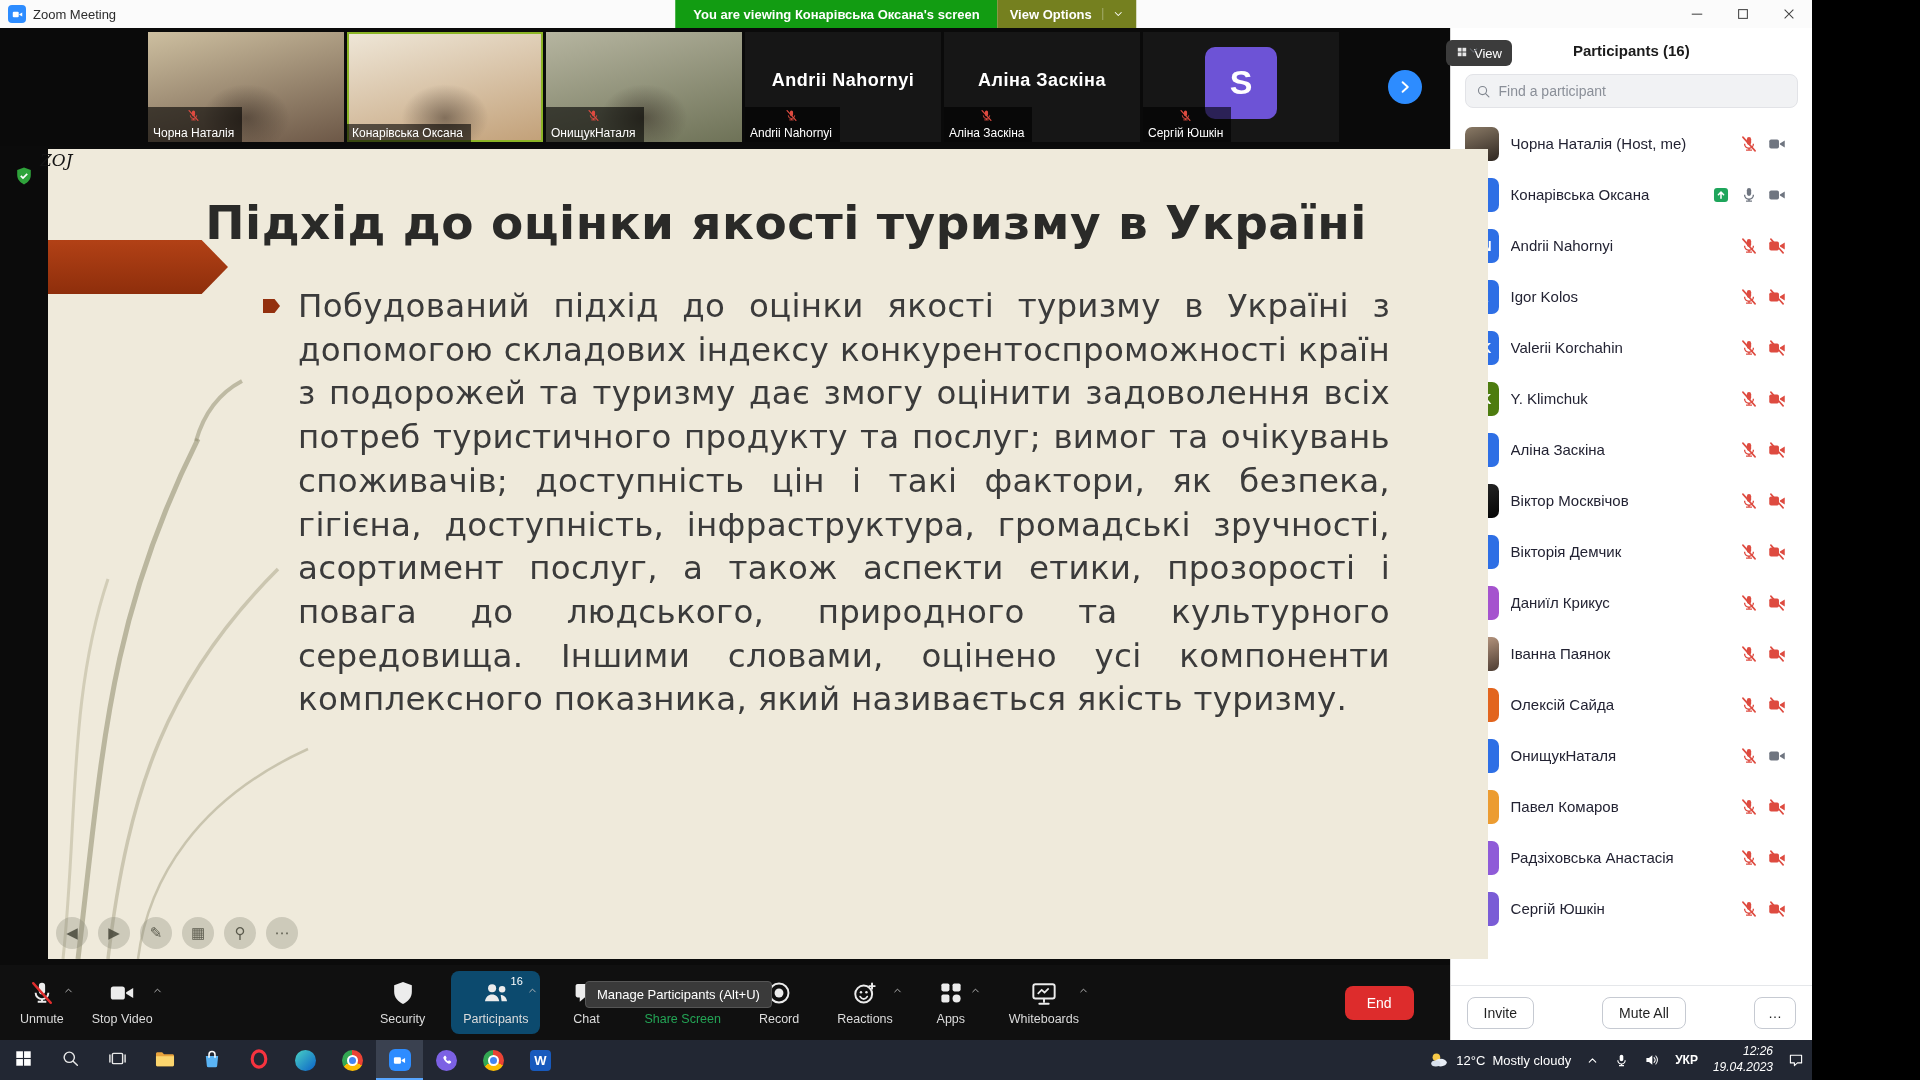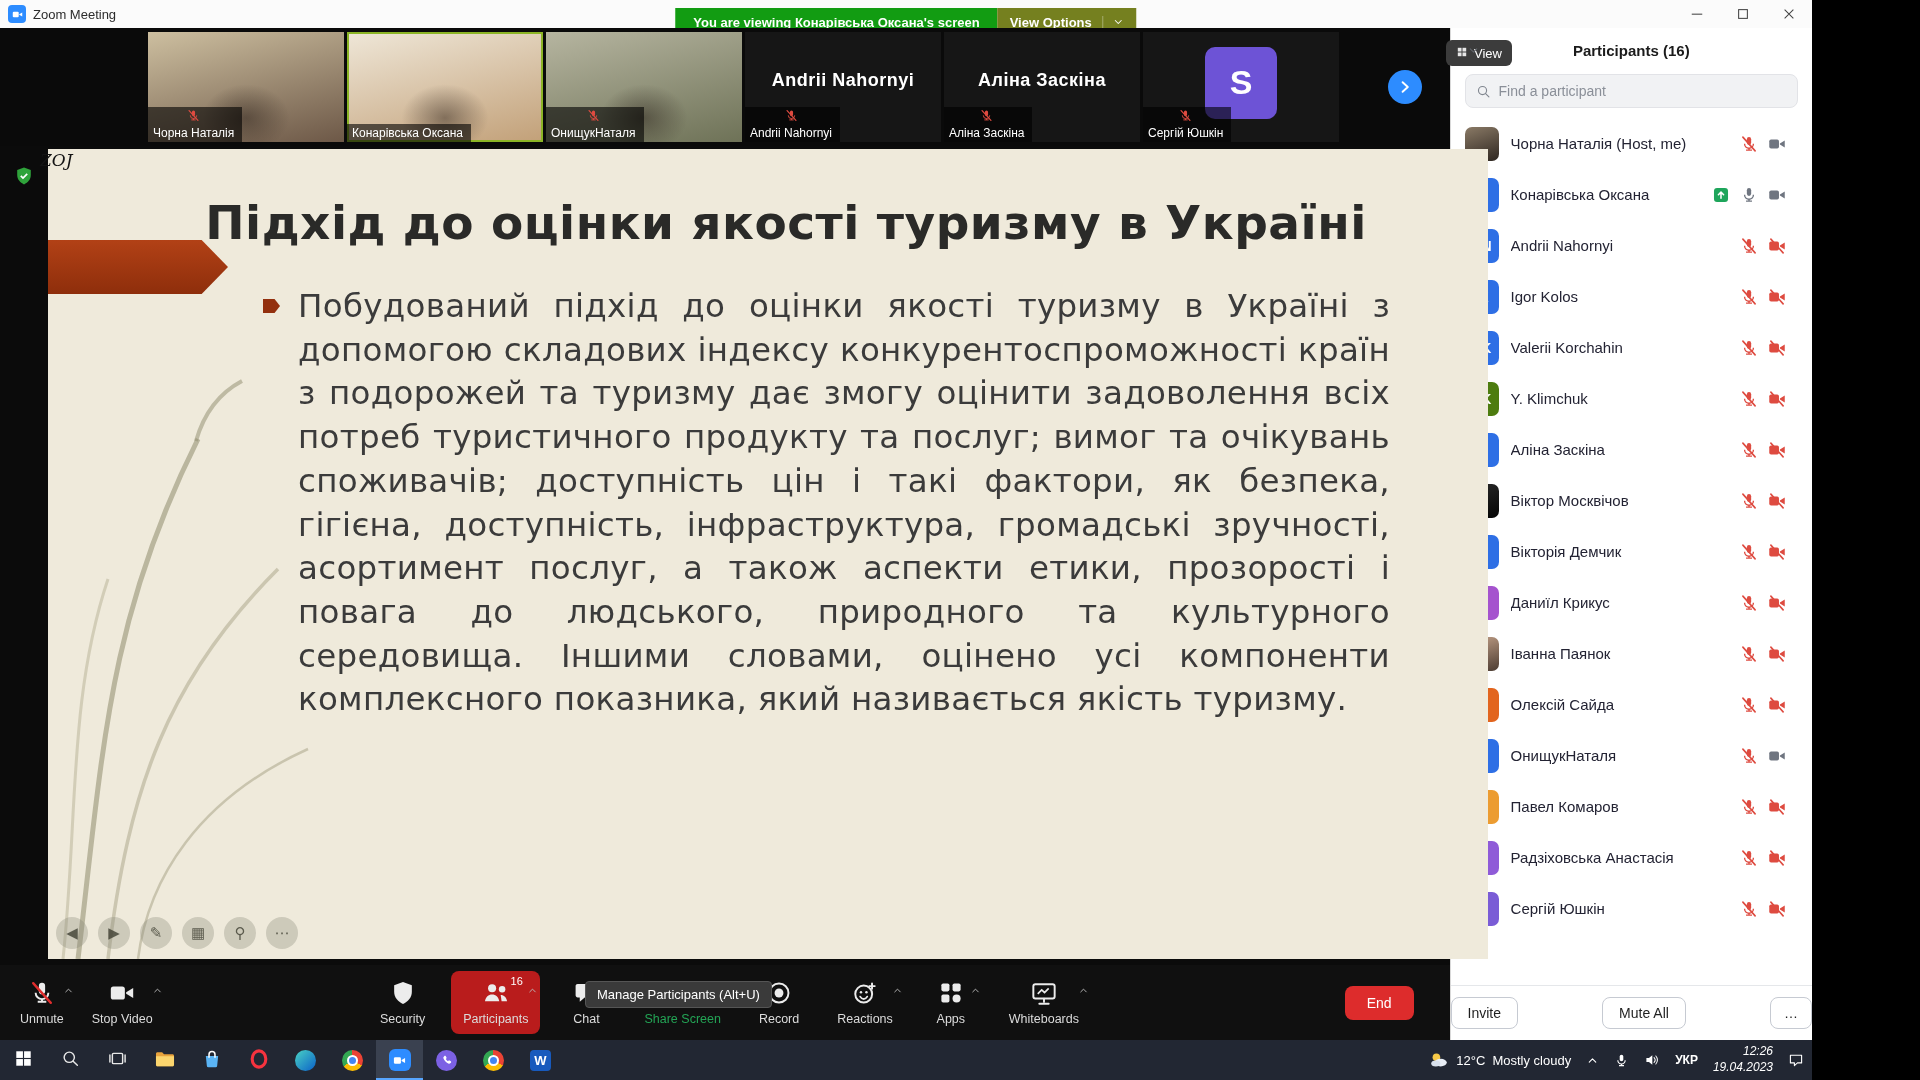--- a/index.html
+++ b/index.html
@@ -6,21 +6,21 @@
   html,body { background:#000; }
   body { font-family:"Liberation Sans", sans-serif; }
   .screen { width:1812px; height:1080px; position:relative; display:flex; flex-direction:column; overflow:hidden; background:#000; cursor:default; }
   button { font-family:inherit; border:none; background:none; cursor:pointer; }
 
   
   .titlebar { height:28px; background:#fbfbfb; display:flex; align-items:center; position:relative; flex:none; }
   .tb-left { display:flex; align-items:center; gap:7px; padding-left:8px; }
   .app-ic { width:18px; height:18px; border-radius:4px; background:#2D8CFF; display:flex; align-items:center; justify-content:center; }
   .app-title { font-size:13px; color:#2b2b2b; }
-  .tb-banner { position:absolute; left:50%; top:8px; transform:translateX(-50%); height:28px; display:flex; }
+  .tb-banner { position:absolute; left:50%; top:0; transform:translateX(-50%); height:28px; display:flex; }
   .banner-main { background:#129C12; color:#fff; font-weight:700; font-size:13px; display:flex; align-items:center; padding:0 18px; }
   .banner-viewopts { background:#75801F; color:#fff; font-size:13px; font-weight:700; display:flex; align-items:center; padding:0 12px; gap:4px; }
   .vo-chev { display:flex; align-items:center; border-left:1px solid rgba(255,255,255,.35); padding-left:9px; margin-left:7px; }
   .tb-win { position:absolute; right:0; top:0; height:28px; display:flex; }
   .wc { width:46px; height:28px; display:flex; align-items:center; justify-content:center; }
 
   
   .main-row { flex:1; display:flex; min-height:0; }
   .meeting { width:1536px; background:#0b0b0b; display:flex; flex-direction:column; position:relative; }
 
@@ -47,21 +47,21 @@
   .slide-body { position:absolute; left:250px; top:136px; width:1092px; font-family:"DejaVu Sans", sans-serif; font-size:32.5px; line-height:1.345; color:#3b3b3b; text-align:justify; letter-spacing:.3px; }
   .slide-deco { position:absolute; left:0; bottom:0; pointer-events:none; }
   .slide-controls { position:absolute; left:8px; bottom:10px; display:flex; gap:10px; }
   .sc-btn { width:32px; height:32px; border-radius:50%; background:rgba(135,135,118,.32); color:rgba(62,62,50,.8); font-size:15px; display:flex; align-items:center; justify-content:center; }
 
   
   .toolbar { height:75px; background:#101010; position:relative; flex:none; }
   .tb-left-cluster { position:absolute; left:8px; top:0; height:100%; display:flex; gap:4px; }
   .tb-center { position:absolute; left:368px; top:0; height:100%; display:flex; gap:14px; }
   .tb-btn { min-width:64px; display:flex; flex-direction:column; align-items:center; justify-content:center; gap:6px; padding:0 12px; margin:6px 0; border-radius:8px; position:relative; color:#dcdcdc; }
-  .tb-btn.highlight { background:#b91c1c; }
+  .tb-btn.highlight { background:#0c4a6e; }
   .ticon { position:relative; display:flex; }
   .ticon svg { display:block; }
   .badge { position:absolute; top:-5px; right:-14px; font-size:11px; color:#fff; font-weight:400; }
   .caret { position:absolute; top:14px; right:2px; display:flex; }
   .tlabel { font-size:12.5px; color:#dcdcdc; white-space:nowrap; }
   .end-btn { position:absolute; right:36px; top:50%; transform:translateY(-50%); background:#DD2C2C; color:#fff; font-size:14px; padding:9px 22px; border-radius:8px; }
   .tooltip { position:absolute; left:585px; top:16px; background:#3a3a3a; border:1px solid #555; color:#fff; font-size:13px; padding:5px 11px; border-radius:4px; z-index:10; white-space:nowrap; }
 
   
   .panel { width:384px; background:#fff; border-left:1px solid #d9d9d9; display:flex; flex-direction:column; min-height:0; }
@@ -71,21 +71,21 @@
   .search-wrap { padding:2px 14px 10px; flex:none; }
   .search-box { height:34px; background:#f1f2f4; border:1px solid #e2e3e7; border-radius:8px; display:flex; align-items:center; gap:8px; padding:0 10px; }
   .s-input { flex:1; border:none; outline:none; background:transparent; font-size:14px; color:#333; font-family:inherit; }
   .s-input::placeholder { color:#8a8f98; }
   .plist { flex:1; overflow:hidden; }
   .prow { height:51px; display:flex; align-items:center; gap:12px; padding:0 26px 0 14px; }
   .pavatar { width:34px; height:34px; border-radius:7px; flex:none; display:flex; align-items:center; justify-content:center; color:#fff; font-size:14px; font-weight:700; }
   .pname { flex:1; font-size:15px; color:#232333; white-space:nowrap; overflow:hidden; text-overflow:ellipsis; }
   .picons { display:flex; align-items:center; gap:10px; flex:none; }
   .pic { display:flex; }
-  .panel-footer { flex:none; border-top:1px solid #e5e7ea; padding:11px 0; display:flex; align-items:flex-end; justify-content:space-between; }
+  .panel-footer { flex:none; border-top:1px solid #e5e7ea; padding:11px 16px; display:flex; align-items:flex-end; justify-content:space-between; }
   .pf-btn { border:1px solid #c6cad2; border-radius:8px; background:#fff; padding:7px 16px; font-size:14px; color:#1f1f1f; }
   .pf-btn.more { padding:7px 13px; }
 
   
   .taskbar { height:40px; flex:none; background:#222733; display:flex; align-items:center; position:relative; color:#fff; }
   .task-apps { display:flex; height:100%; }
   .tapp { width:47px; height:100%; display:flex; align-items:center; justify-content:center; position:relative; }
   .tapp.active { background:#3a4150; box-shadow:inset 0 -2px 0 #58a6ff; }
   .edge-ic { width:21px; height:21px; border-radius:50%; background:linear-gradient(135deg,#49D2C5,#0B60C8); display:block; }
   .chrome-ic { width:21px; height:21px; border-radius:50%; background:conic-gradient(#EA4335 0 33%,#FBBC05 0 66%,#34A853 0 100%); position:relative; display:block; }

